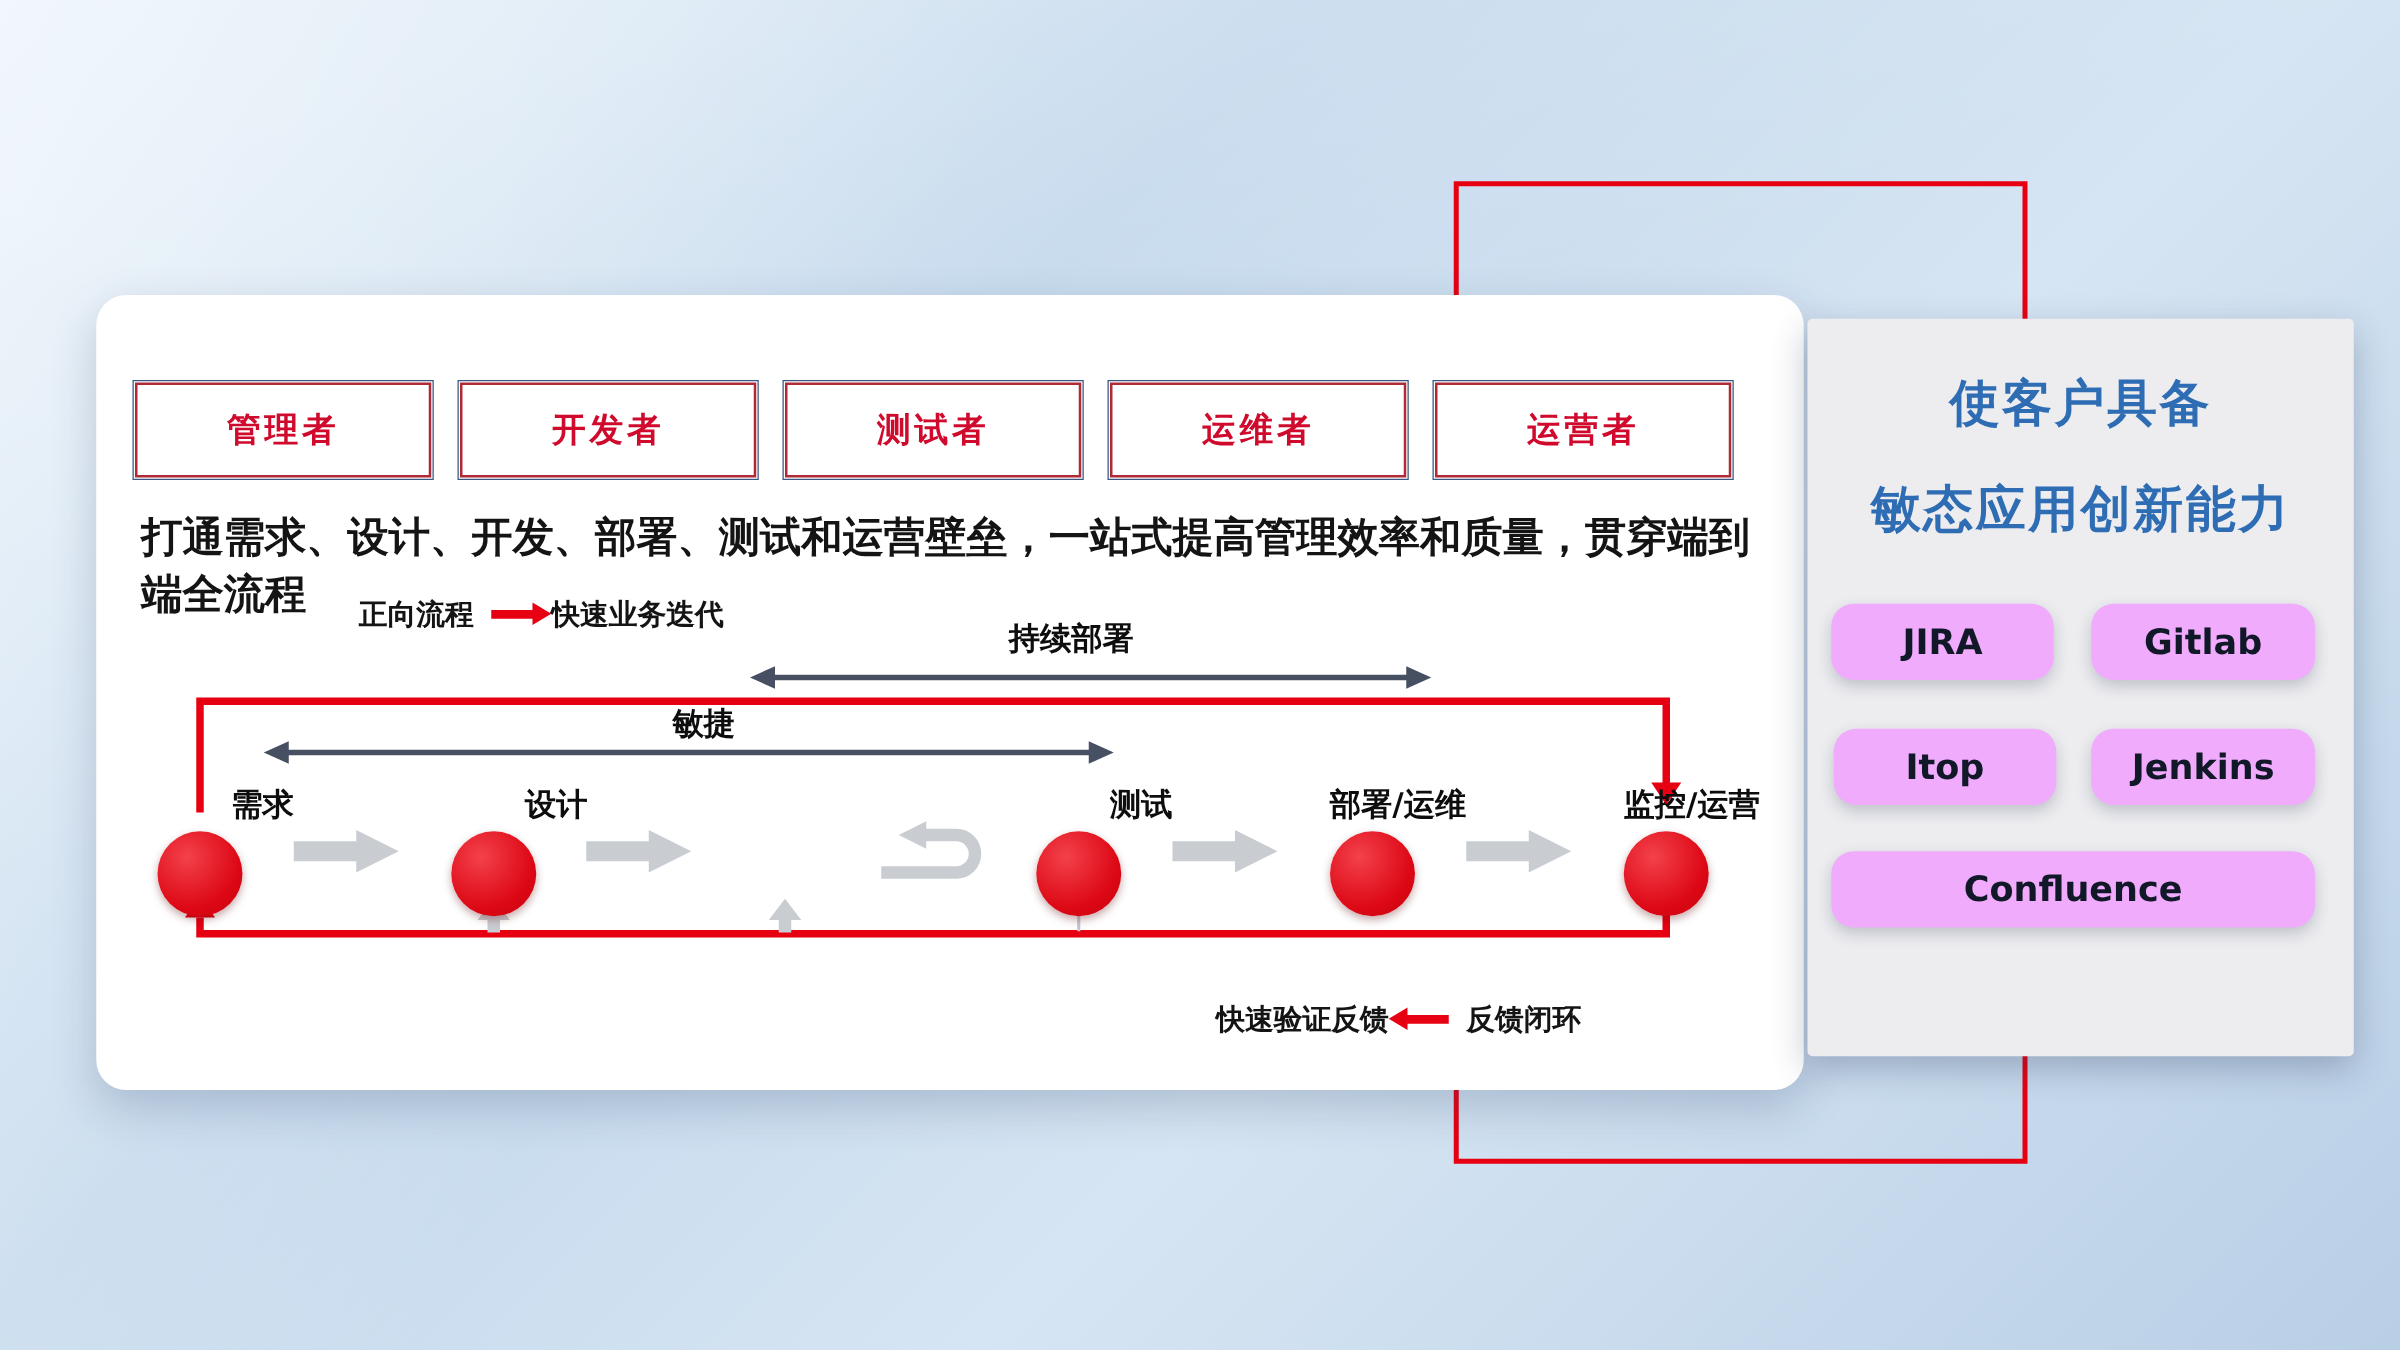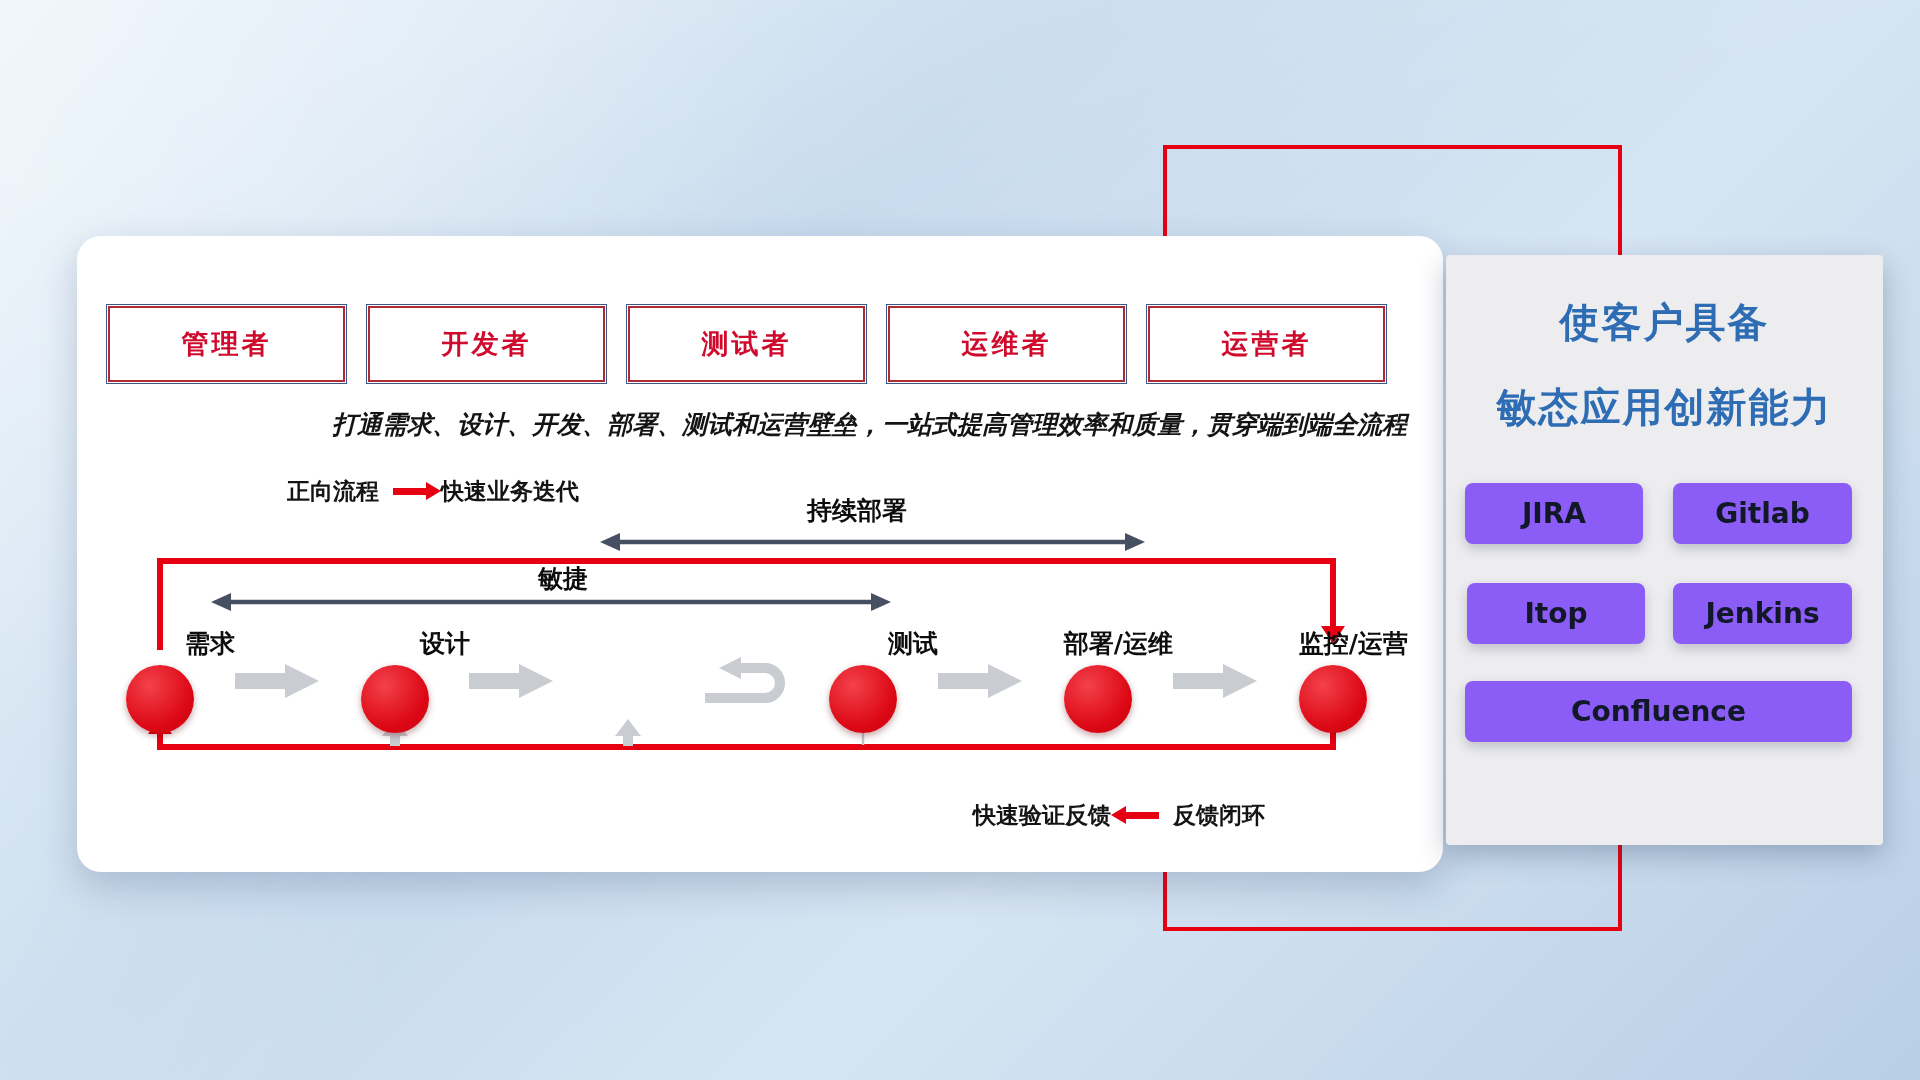--- a/index.html
+++ b/index.html
@@ -34,21 +34,21 @@
   }
   .role-box {
     width:237px; height:76px; background:#fff;
     border:2px solid #b02a36; outline:1px solid #3a5784; outline-offset:1px;
     display:flex; align-items:center; justify-content:center;
     font-size:27px; font-weight:bold; color:#cf0a2c; letter-spacing:3px;
   }
 
   .desc {
     position:absolute; left:36px; right:36px; top:172px;
-    text-align:right; font-size:25px; font-weight:bold; color:#141414;font-style:italic;
+    text-align:left; font-size:33px; font-weight:bold; color:#141414;
   }
 
   .legend-row { position:absolute; display:flex; align-items:center; gap:14px;
     font-size:23px; font-weight:bold; color:#141414; }
   .legend-forward { left:210px; top:240px; }
   .legend-feedback { left:896px; top:564px; }
 
   .arrow-right { display:inline-block; width:34px; height:7px; background:#e60012; position:relative; }
   .arrow-right::after { content:""; position:absolute; right:-14px; top:-6px;
     border-left:15px solid #e60012; border-top:9.5px solid transparent; border-bottom:9.5px solid transparent; }
@@ -82,21 +82,21 @@
   
   .panel {
     position:absolute; left:1446px; top:255px; width:437px; height:590px;
     background:#ededf0; border-radius:4px; z-index:3;
     box-shadow:0 10px 28px rgba(40,55,90,0.30);
   }
   .panel-title { text-align:center; font-weight:bold; font-size:40px; color:#2e6db4; letter-spacing:2px; }
   .panel-title.line1 { margin-top:40px; }
   .panel-title.line2 { margin-top:30px; }
   .tool-chip {
-    position:absolute; background:#8b5cf6; border-radius:8px;
+    position:absolute; background:#f0abfc; border-radius:18px;
     display:flex; align-items:center; justify-content:center;
     font-size:28px; font-weight:bold; color:#111827;
     box-shadow:0 5px 12px rgba(30,40,70,0.22);
   }
   .tool-jira       { left:19px;  top:228px; width:178px; height:61px; }
   .tool-gitlab     { left:227px; top:228px; width:179px; height:61px; }
   .tool-itop       { left:21px;  top:328px; width:178px; height:61px; }
   .tool-jenkins    { left:227px; top:328px; width:179px; height:61px; }
   .tool-confluence { left:19px;  top:426px; width:387px; height:61px; }
 </style>

